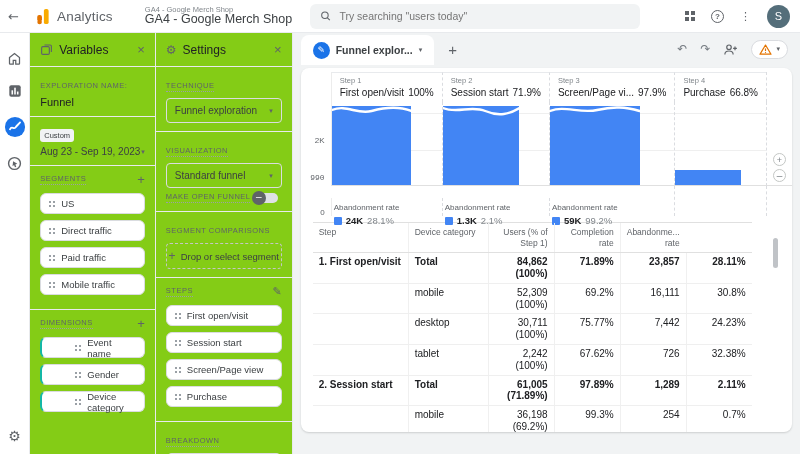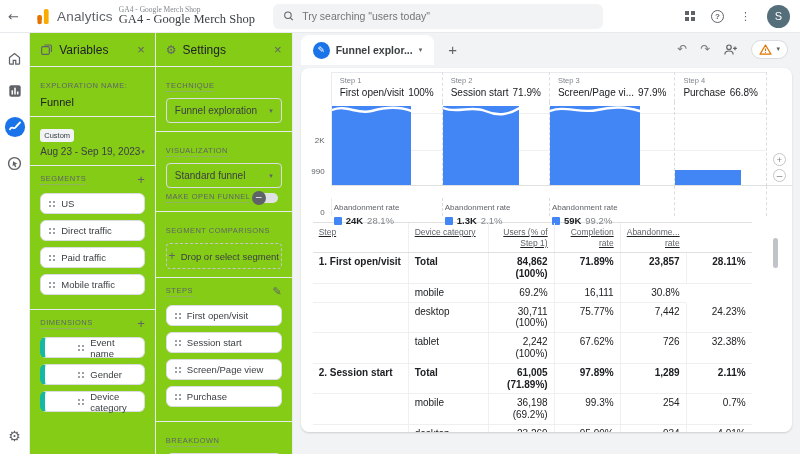--- a/index.html
+++ b/index.html
@@ -5,21 +5,21 @@
   * { margin:0; padding:0; box-sizing:border-box; }
   html,body { width:800px; height:454px; overflow:hidden; }
   body { font-family:"Liberation Sans","DejaVu Sans",sans-serif; background:#fff; color:#202124; }
   .glyph { font-family:"DejaVu Sans","Liberation Sans",sans-serif; }
 
   
   .topbar { height:33px; display:flex; align-items:center; border-bottom:1px solid #e8eaed; padding:0 10px 0 8px; background:#fff; }
   .back-btn { width:20px; font-size:13px; color:#5f6368; cursor:pointer; }
   .logo { display:flex; align-items:center; margin-left:4px; }
   .app-name { font-size:13.5px; color:#5f6368; margin-left:6px; letter-spacing:.2px; }
-  .prop { margin-left:6px; line-height:1.05;font-family:Liberation Serif, serif; }
+  .prop { margin-left:32px; line-height:1.05; }
   .prop .pl { font-size:7.5px; color:#80868b; }
   .prop .pt { font-size:12.5px; color:#3c4043; }
   .search { margin-left:18px; width:330px; height:25px; background:#f1f3f4; border-radius:6px; display:flex; align-items:center; padding:0 10px; gap:8px; }
   .search input { border:none; outline:none; background:transparent; font-size:10.5px; color:#5f6368; width:100%; font-family:inherit; }
   .tb-right { margin-left:auto; display:flex; align-items:center; gap:16px; }
   .grid-ic { display:grid; grid-template-columns:4px 4px; grid-gap:2px; }
   .grid-ic i { width:4px; height:4px; background:#5f6368; }
   .help-ic { width:13px; height:13px; border:1.3px solid #5f6368; border-radius:50%; color:#5f6368; font-size:8px; font-weight:bold; display:flex; align-items:center; justify-content:center; }
   .more-ic { color:#5f6368; font-size:11px; }
   .avatar { width:23px; height:23px; border-radius:50%; background:#546e7a; color:#fff; font-size:11px; display:flex; align-items:center; justify-content:center; }
@@ -43,21 +43,21 @@
   .lab { font-size:7.5px; letter-spacing:.5px; color:#5f6368; }
   .lab.dot { border-bottom:1px dotted #9aa0a6; padding-bottom:1px; }
   .sec-head { display:flex; align-items:center; justify-content:space-between; margin-bottom:7px; }
   .plus-btn { font-size:13px; color:#5f6368; cursor:pointer; line-height:1; }
   .val { font-size:11px; color:#202124; margin-top:4px; }
   .chipdate { display:inline-block; font-size:7.5px; color:#3c4043; background:#f1f3f4; border-radius:3px; padding:2px 4px; }
   .daterow { display:flex; align-items:center; justify-content:space-between; margin-top:4px; cursor:pointer; }
   .daterow .dv { font-size:10px; color:#3c4043; }
   .caret { font-size:7px; color:#5f6368; }
   .chip { display:flex; align-items:center; gap:6px; height:21px; border:1px solid #dadce0; border-radius:6px; padding:0 7px; margin-bottom:6px; background:#fff; font-size:9.5px; color:#3c4043; cursor:grab; }
-  .chip.green { border-left:5px solid #14b8a6;padding-left:32px; }
+  .chip.green { border-left:2px solid #14b8a6;padding-left:32px; }
   .handle { width:7px; height:10px; background-image:radial-gradient(circle,#9aa0a6 1px,transparent 1.2px); background-size:4px 4px; background-position:0 1px; flex:0 0 auto; }
   .selectbox { height:25px; border:1px solid #dadce0; border-radius:4px; display:flex; align-items:center; justify-content:space-between; padding:0 8px; margin-top:6px; cursor:pointer; }
   .selectbox .sv { font-size:10px; color:#3c4043; }
   .tglrow { display:flex; align-items:center; justify-content:space-between; margin-top:4px; }
   .toggle { position:relative; width:24px; height:10px; background:#dfe1e5; border-radius:5px; cursor:pointer; margin-right:4px; }
   .toggle .knob { position:absolute; left:-2px; top:-2px; width:14px; height:14px; border-radius:50%; background:#5f6368; color:#fff; font-size:9px; display:flex; align-items:center; justify-content:center; line-height:1; }
   .dropzone { border:1px dashed #c4c7c5; border-radius:4px; height:26px; display:flex; align-items:center; justify-content:center; gap:5px; margin-top:6px; font-size:9.5px; color:#3c4043; cursor:pointer; }
   .dropzone .pz { font-size:12px; color:#5f6368; }
   .pencil { font-size:11px; color:#5f6368; cursor:pointer; }
 
@@ -95,21 +95,21 @@
   .aband .arow { display:flex; align-items:center; gap:4px; margin-top:3px; }
   .aband .sq { width:8px; height:8px; background:#4285f4; border-radius:1px; }
   .aband .av { font-size:9.5px; font-weight:bold; color:#202124; }
   .aband .ar { font-size:9.5px; color:#80868b; }
   .zoomcell { border-bottom:1px solid #e0e0e0; display:flex; flex-direction:column; justify-content:flex-end; align-items:center; gap:3px; padding-bottom:3px; }
   .zbtn { width:13px; height:13px; border:1px solid #c4c7c5; border-radius:50%; color:#80868b; font-size:9px; display:flex; align-items:center; justify-content:center; cursor:pointer; background:#fff; }
 
   
   .dtable { margin:6px 12px 0; width:439px; }
   .thead, .trow { display:grid; grid-template-columns:95px 80px 66px 66px 66px 66px; }
-  .thead { border-top:1px solid #e0e0e0; border-bottom:1px solid #e0e0e0;text-decoration:underline; }
+  .thead { border-top:1px solid #e0e0e0; border-bottom:1px solid #e0e0e0; }
   .thead span { font-size:8.5px; color:#5f6368; padding:4px 6px; line-height:1.25; }
   .num { text-align:right; }
   .cb { border-left:1px solid #f0f0f0; }
   .trow span { font-size:10px; padding:3px 6px; line-height:1.18; color:#202124; border-bottom:1px solid #efefef; }
   .trow.total span { font-weight:bold; }
   .sbar { position:absolute; right:14px; top:170px; width:5px; height:30px; background:#c0c3c7; border-radius:3px; cursor:pointer; }
 </style>
 </head>
 <body>
 
@@ -353,21 +353,21 @@
           <div class="sl">Step 4</div>
           <div class="nr">
               <span class="nm">Purchase</span>
               <span class="pc">66.8%</span>
             </div>
         </div>
         <div class="bl-d"></div>
 
         <div class="yaxis">
           <span style="top:6px;">2K</span>
-          <span style="top:37px;">990</span>
+          <span style="top:43px;font-family:Liberation Mono, monospace;">990</span>
           <span style="top:78px;">0</span>
         </div>
         <div class="plot bl-s">
           <i class="gl g1"></i>
             <i class="gl g2"></i>
           <div class="bar" style="height: 95%;">
             <svg class="wave" viewBox="0 0 76 16" preserveAspectRatio="none">
                 <path d="M0 8 C14 2 24 13 38 9 S64 4 76 9" fill="none" stroke="#fff" stroke-width="2.4" stroke-linecap="round"></path>
               </svg>
           </div>
@@ -441,20 +441,21 @@
           <span>1. First open/visit</span>
             <span class="cb">Total</span>
             <span class="cb num">84,862 (100%)</span>
             <span class="cb num">71.89%</span>
             <span class="cb num">23,857</span>
             <span class="cb num">28.11%</span>
         </div>
         <div class="trow">
           <span></span>
             <span class="cb">mobile</span>
+            <span class="cb num">52,309 (100%)</span>
             <span class="cb num">69.2%</span>
             <span class="cb num">16,111</span>
             <span class="cb num">30.8%</span>
         </div>
         <div class="trow">
           <span></span>
             <span class="cb">desktop</span>
             <span class="cb num">30,711 (100%)</span>
             <span class="cb num">75.77%</span>
             <span class="cb num">7,442</span>

